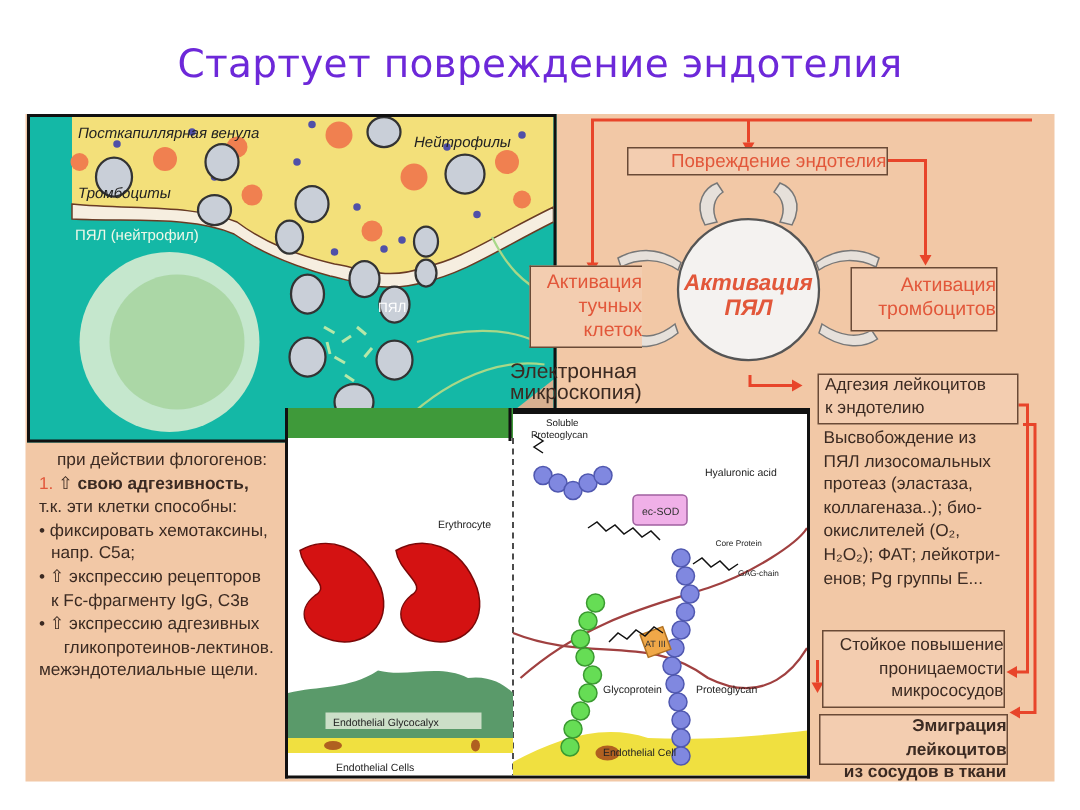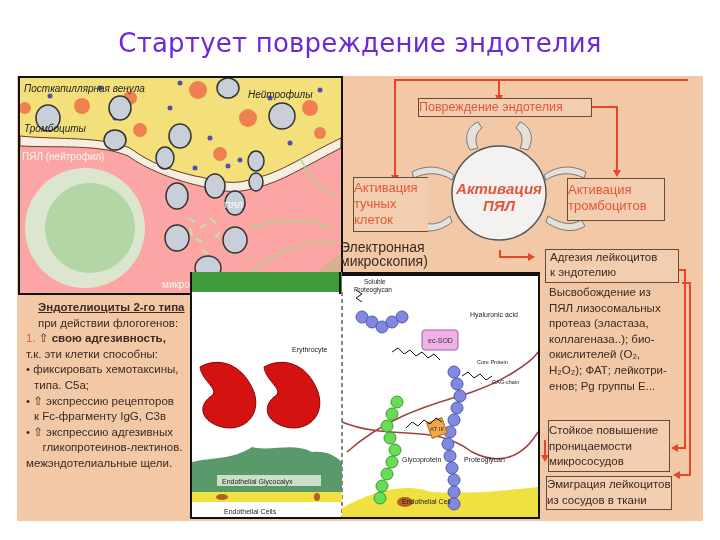--- a/index.html
+++ b/index.html
@@ -1,33 +1,33 @@
 <!DOCTYPE html>
 <html><head>
 <meta charset="utf-8">
 <style>
   html, body { margin:0; padding:0; }
   body { width:720px; height:540px; background:#ffffff; position:relative; overflow:hidden; font-family:"Liberation Sans", sans-serif; }
   .title { position:absolute; left:0; top:28px; width:720px; text-align:center; font-size:26px; color:#6d28d9; font-family:"DejaVu Sans", sans-serif; letter-spacing:0.2px; }
   .panel { position:absolute; left:17px; top:76px; width:686px; height:445px; background:#f2c8a6; }
   .abs { position:absolute; }
-  .box { position:absolute; border:1.2px solid #6a4a36; background:#f3cdb0; color:#e2573a; text-align:left; font-size:12px; line-height:14px; }
+  .box { position:absolute; border:1.2px solid #6a4a36; background:#f3cdb0; color:#e2573a; text-align:right; font-size:12px; line-height:14px; }
   .box.dark { color:#3b2a22; }
   .txt { position:absolute; font-size:11.5px; line-height:15.5px; color:#3b2a22; }
   .red { color:#e2573a; }
   svg { position:absolute; overflow:visible; }
 </style>
 </head>
 <body>
 
 <div class="title">Стартует повреждение эндотелия</div>
 
 <div class="panel"></div>
 
-<div class="abs" style="left:18px;top:76px;width:321px;height:215px;border:2px solid #111;overflow:hidden;background:#fca5a5;">
+<div class="abs" style="left:18px;top:76px;width:321px;height:215px;border:2px solid #111;overflow:hidden;background:#14b8a6;padding-left:28px;">
   <svg width="321" height="215">
 
     <path d="M0,0 L321,0 L321,60 C280,80 260,95 235,100 C210,110 190,100 175,98 C150,92 130,85 110,70 C80,58 40,62 0,58 Z" fill="#f3e07a"></path>
 
     <path d="M0,58 C40,62 80,58 110,70 C130,85 150,92 175,98 C190,100 210,110 235,100 C260,95 280,80 321,60 L321,70 C285,88 262,104 235,110 C210,118 190,110 172,106 C150,100 128,92 108,78 C80,66 40,70 0,68 Z" fill="#f6eee0" stroke="#6a3b24" stroke-width="1"></path>
 
     <g fill="#f08050">
       <circle cx="62" cy="28" r="8"></circle>
         <circle cx="110" cy="20" r="7"></circle>
         <circle cx="178" cy="12" r="9"></circle>
@@ -178,36 +178,35 @@
   <div>H₂O₂); ФАТ; лейкотри-</div>
   <div>енов; Pg группы Е...</div>
 </div>
 
 <div class="box dark" style="left:548px;top:420px;width:120px;height:48px;font-size:11.5px;line-height:15.5px;padding-top:2px;">
   <div>Стойкое повышение</div>
   <div>проницаемости</div>
   <div>микрососудов</div>
 </div>
 
-<div class="box dark" style="left:546px;top:476px;width:124px;height:32px;font-size:11.5px;line-height:15.5px;">
+<div class="box dark" style="left:546px;top:476px;width:124px;height:32px;font-size:11.5px;line-height:15.5px;font-weight:bold;">
   <div>Эмиграция лейкоцитов</div>
   <div>из сосудов в ткани</div>
 </div>
 
 <div class="txt" style="left:26px;top:300px;width:165px;font-size:11.5px;line-height:15.6px;">
-  <div style="padding-left:12px;font-weight:bold;text-decoration:underline;">Эндотелиоциты 2-го типа</div>
   <div style="padding-left:12px;">при действии флогогенов:</div>
   <div>
     <span class="red">1.</span>
     <span>⇧</span>
     <b>свою адгезивность,</b>
   </div>
   <div>т.к. эти клетки способны:</div>
   <div>• фиксировать хемотаксины,</div>
-  <div style="padding-left:8px;">  типа. C5a;</div>
+  <div style="padding-left:8px;">  напр. C5a;</div>
   <div>• ⇧ экспрессию рецепторов</div>
   <div style="padding-left:8px;">  к Fc-фрагменту IgG, C3в</div>
   <div>• ⇧ экспрессию адгезивных</div>
   <div style="padding-left:8px;text-align:center;">  гликопротеинов-лектинов.</div>
   <div>межэндотелиальные щели.</div>
 </div>
 
 <div class="abs" style="left:190px;top:272px;width:346px;height:245px;background:#ffffff;border:2px solid #111;border-top:none;overflow:hidden;">
   <svg width="346" height="245">
 

